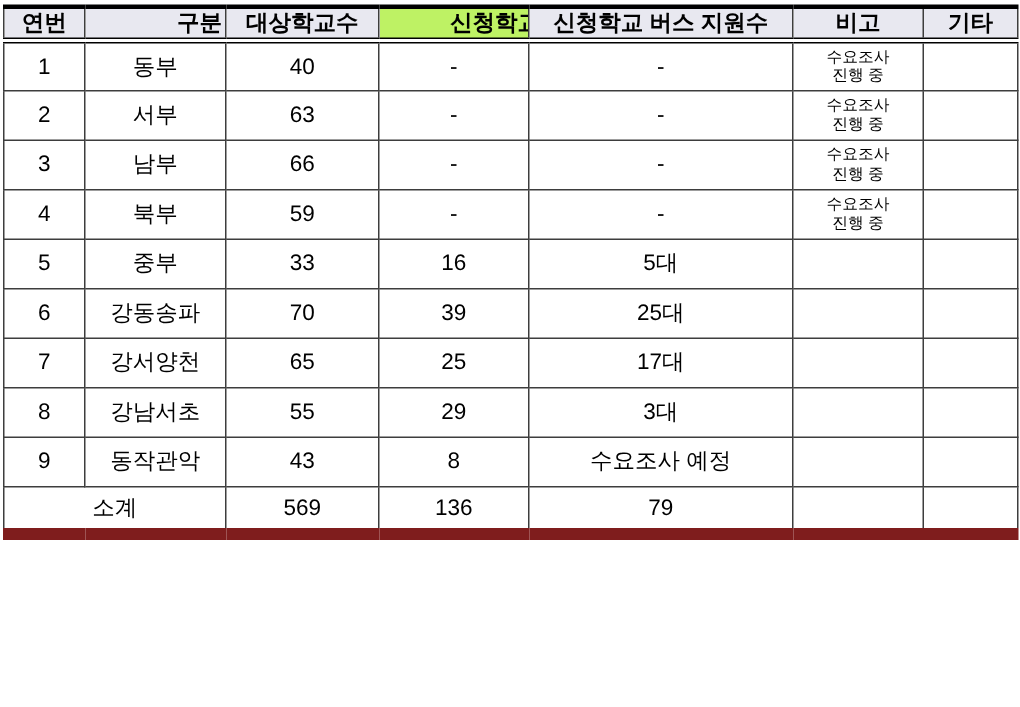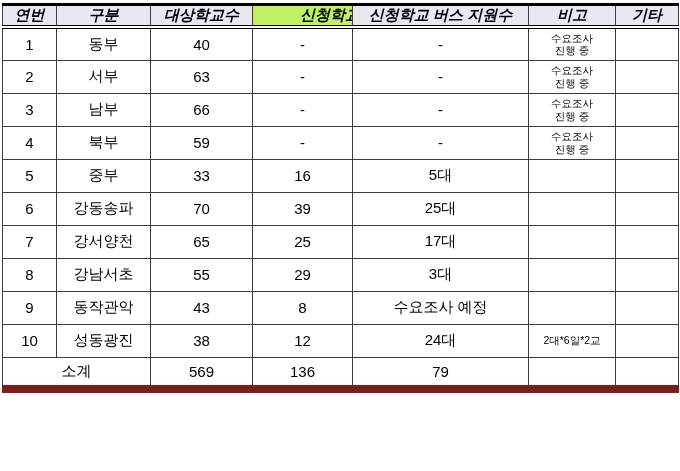--- a/index.html
+++ b/index.html
@@ -44,21 +44,20 @@
     font-size: 15px;
     overflow: hidden;
     word-break: keep-all;
   }
   thead th {
     background: #e8e8f0; 
     font-weight: bold;
     height: 16px;
     border-top: 3px solid #000;
     border-bottom: 4px double #000;
-    font-style: italic;
   }
   tbody td.note-cell, tfoot td.note-cell {
     font-size: 10.5px;
     line-height: 1.18;
     white-space: pre-line;
     padding: 0 11px;
   }
   tfoot td {
     border-bottom: 8px solid #7f1d1d;
     height: 32px;
@@ -76,21 +75,21 @@
         <col style="width:94px">
         <col style="width:102px">
       <col style="width:100px">
         <col style="width:176px">
         <col style="width:87px">
       <col style="width:63px">
     </colgroup>
     <thead>
       <tr>
         <th style="background: rgb(232, 232, 240);">연번</th>
-        <th style="background: rgb(232, 232, 240);">구분</th>
+        <th style="background: rgb(232, 232, 240); text-align: right;">구분</th>
         <th style="background: rgb(232, 232, 240);">대상학교수</th>
         <th style="background: #bef264; padding-left: 47px;">신청학교수</th>
         <th style="background: rgb(232, 232, 240);">신청학교 버스 지원수</th>
         <th style="background: rgb(232, 232, 240);">비고</th>
         <th style="background: rgb(232, 232, 240);">기타</th>
       </tr>
     </thead>
     <tbody>
         <tr>
           <td>1</td>
@@ -170,29 +169,20 @@
         </tr>
         <tr>
           <td>9</td>
           <td>동작관악</td>
           <td>43</td>
           <td>8</td>
           <td>수요조사 예정</td>
           <td class="note-cell"></td>
           <td></td>
         </tr>
-        <tr>
-          <td>10</td>
-          <td>성동광진</td>
-          <td>38</td>
-          <td>12</td>
-          <td>24대</td>
-          <td class="note-cell">2대*6일*2교</td>
-          <td></td>
-        </tr>
       </tbody>
     <tfoot>
       <tr>
         <td colspan="2">소계</td>
         <td>569</td>
         <td>136</td>
         <td>79</td>
         <td class="note-cell"></td>
         <td></td>
       </tr>

